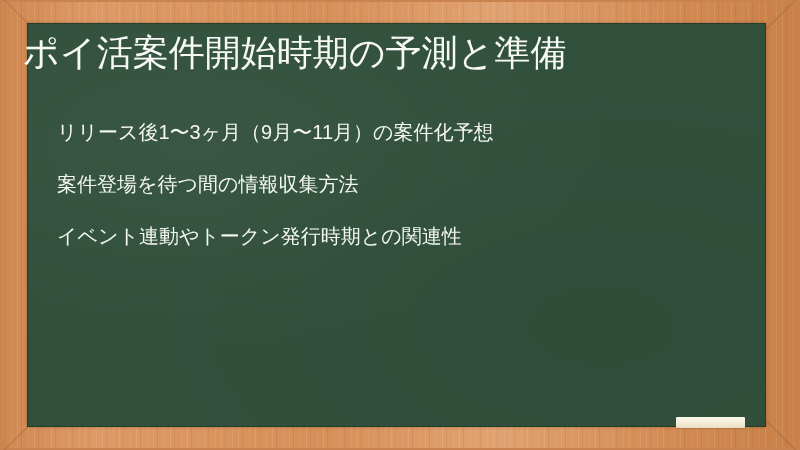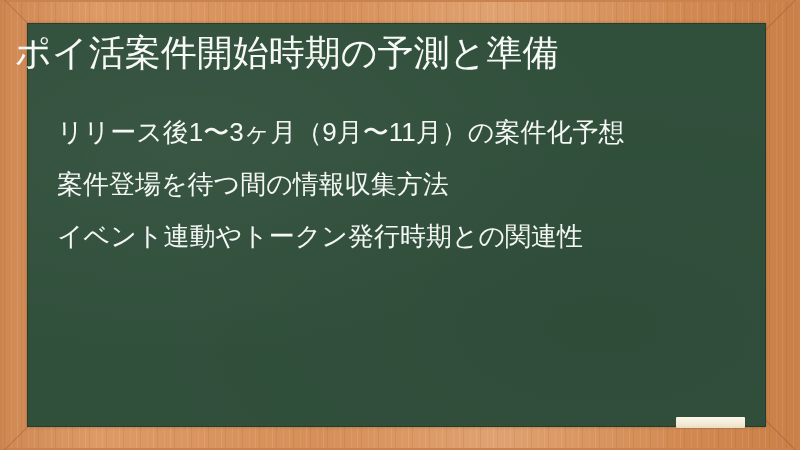--- a/index.html
+++ b/index.html
@@ -93,39 +93,39 @@
       radial-gradient(ellipse at 22% 30%, rgba(255,255,255,0.035) 0%, rgba(255,255,255,0) 55%),
       radial-gradient(ellipse at 78% 75%, rgba(0,0,0,0.05) 0%, rgba(0,0,0,0) 60%);
     box-shadow:
       inset 0 0 0 1px rgba(20,40,28,0.45),
       0 0 3px rgba(90,50,20,0.35);
   }
 
   
   .title {
     position: absolute;
-    left: 15px;
+    left: 23px;
     top: 31px;
     width: 700px;
     font-size: 36px;
     line-height: 44px;
     font-weight: 500;
     color: #f7f9f6;
     letter-spacing: 0px;
     white-space: nowrap;
   }
 
   .bullets {
     position: absolute;
     left: 57px;
     top: 106px;
     width: 690px;
   }
   .bullet-line {
-    font-size: 26px;
+    font-size: 20px;
     line-height: 52px;
     color: #f4f7f3;
     font-weight: 400;
     white-space: nowrap;
   }
 
   
   .chalk {
     position: absolute;
     left: 676px;

